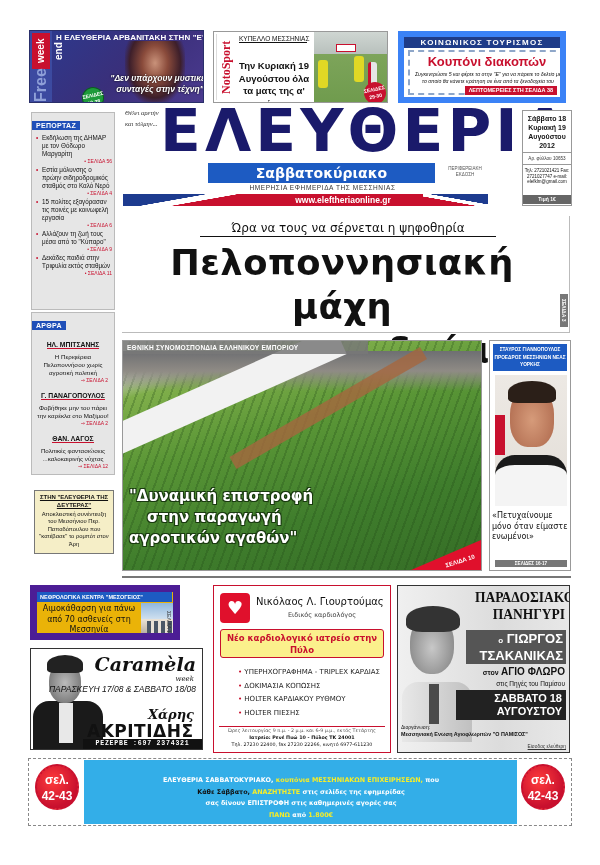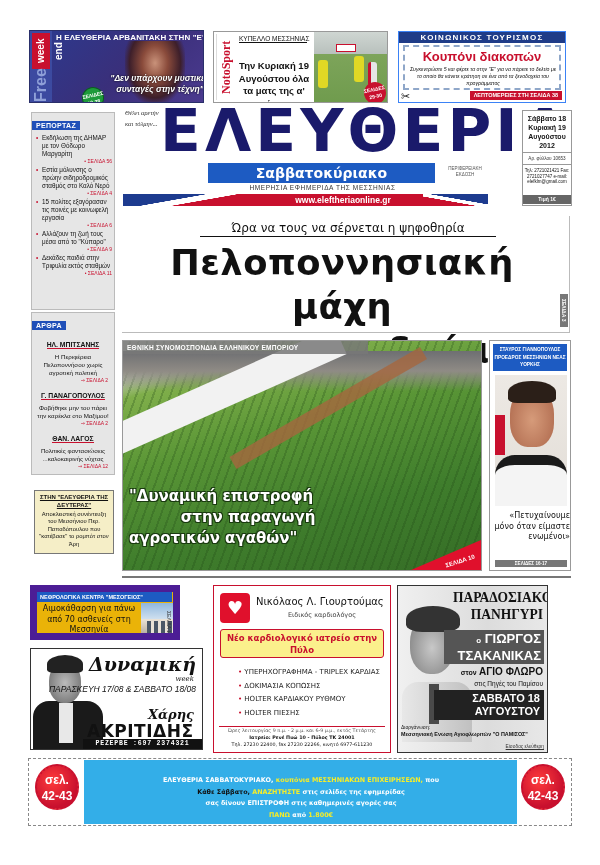--- a/index.html
+++ b/index.html
@@ -21,21 +21,21 @@
   #teaser-sport .brand { position:absolute; left:2px; top:2px; width:18px; height:66px; color:#c8102e; font: bold 12px "Liberation Serif", serif; writing-mode: vertical-rl; transform: rotate(180deg); text-align:center; line-height:18px; border-right: 1px solid #ddd;}
   #teaser-sport .kicker { position:absolute; left: 25px; top: 3px; width:68px; font: 6.5px "Liberation Sans", sans-serif; color:#111; border-bottom: 1px solid #111; white-space: nowrap; }
   #teaser-sport .text { position:absolute; left: 22px; top: 28px; width: 76px; font: bold 9.5px "Liberation Sans", sans-serif; text-align:center; line-height: 12.5px; color:#111; }
   #teaser-sport .photo { position:absolute; left: 100px; top: 0; width: 74px; height: 72px; background: linear-gradient(180deg,#cfd6d2 0%,#b9c1bd 30%,#7da45a 31%,#6f9b4d 100%); }
   #teaser-sport .photo .pl1 { position:absolute; left: 4px; top: 28px; width: 10px; height: 28px; background:#e0d825; border-radius: 3px; }
   #teaser-sport .photo .pl2 { position:absolute; left: 40px; top: 24px; width: 10px; height: 26px; background:#e0d825; border-radius: 3px; }
   #teaser-sport .photo .pl3 { position:absolute; left: 54px; top: 30px; width: 9px; height: 24px; background:#e6e6e6; border-radius: 3px; border-left: 3px solid #c8102e;}
   #teaser-sport .photo .sign { position:absolute; left: 22px; top: 12px; width: 20px; height: 8px; background:#fff; border: 1px solid #c8102e; }
   #teaser-sport .pages { position:absolute; left: 150px; top: 50px; width: 22px; height: 22px; border-radius:50%; background:#c8102e; color:#fff; font: bold 5px "Liberation Sans", sans-serif; text-align:center; line-height:7px; padding-top:4px; transform: rotate(-12deg); }
 
-  #teaser-tourism { left: 398px; top: 31px; width: 168px; height: 72px; background:#fff; border: 1px solid #3b82f6; overflow:hidden; }
+  #teaser-tourism { left: 398px; top: 31px; width: 168px; height: 72px; background:#fff; border: 6px solid #3b82f6; overflow:hidden; }
   #teaser-tourism .bar { position:absolute; left:0; top:0; width:100%; height:11px; background:#1f3c88; color:#fff; font: bold 8px "Liberation Sans", sans-serif; text-align:center; line-height:11px; letter-spacing: 1.2px; }
   #teaser-tourism .coupon { position:absolute; left: 4px; top: 13px; width: 158px; height: 45px; border: 2px dashed #8fa7c9; }
   #teaser-tourism .title { position:absolute; left:0; top: 2px; width:100%; text-align:center; color:#c8102e; font: bold 13px "Liberation Sans", sans-serif; }
   #teaser-tourism .desc { position:absolute; left:2px; top: 19px; width: 152px; text-align:center; font: italic 5.2px "Liberation Sans", sans-serif; color:#111; line-height: 7px; }
   #teaser-tourism .scissors { position:absolute; left: 2px; top: 58px; font-size: 11px; color:#222; }
   #teaser-tourism .more { position:absolute; right: 3px; bottom: 2px; height: 9px; padding: 0 4px; background:#c8102e; color:#fff; font: bold 5.5px "Liberation Sans", sans-serif; line-height: 9px; }
 
   
   #sidebar-reports { left: 31px; top: 112px; width: 84px; height: 198px; background:#e6e6e6; border: 1px solid #bbb; }
   .sec-label { display:inline-block; background:#1f4fb8; color:#fff; font: bold 7px "Liberation Sans", sans-serif; padding: 1px 4px; letter-spacing: 0.3px; }
@@ -83,32 +83,32 @@
     background:
       repeating-linear-gradient(110deg, rgba(255,255,255,0) 0 6px, rgba(30,70,20,0.25) 6px 8px),
       linear-gradient(165deg, #d8dbd2 0%, #b9c4a8 12%, #7fae4a 18%, #5a9636 40%, #3f7d2c 70%, #356d26 100%);
   }
   #photo-story .greenhouse { position:absolute; left:0; top: 10px; width: 100%; height: 40px; background: linear-gradient(180deg,#6e6f72 0,#8f8b85 50%,transparent 100%); }
   #photo-story .row1 { position:absolute; left: -20px; top: 90px; width: 260px; height: 30px; background:#f2f2f2; transform: rotate(-24deg); transform-origin: left; }
   #photo-story .row2 { position:absolute; left: 110px; top: 115px; width: 220px; height: 14px; background:#a5673f; transform: rotate(-30deg); transform-origin: left; opacity:.8; }
   #photo-story .topbar { position:absolute; left:0; top:0; width: 245px; height: 13px; background: rgba(120,120,120,0.85); color:#fff; font: bold 6.6px "Liberation Sans", sans-serif; line-height: 13px; padding-left: 4px; letter-spacing: 0.2px; }
   #photo-story .quote { position:absolute; left: 6px; top: 145px; width: 220px; color:#fff; font: bold 15px "DejaVu Sans", sans-serif; line-height: 21px; text-shadow: 1px 1px 0 #1a3a10, -1px -1px 0 #1a3a10, 1px -1px 0 #1a3a10, -1px 1px 0 #1a3a10; }
   #photo-story .quote span { display:block; }
-  #photo-story .quote .l2 { padding-left: 18px; text-align: center; }
+  #photo-story .quote .l2 { padding-left: 18px; }
   #photo-story .page-corner { position:absolute; right: 0; bottom: 0; width: 0; height: 0; border-left: 70px solid transparent; border-bottom: 30px solid #e0102c; }
   #photo-story .page-label { position:absolute; right: 6px; bottom: 6px; color:#fff; font: bold 6px "Liberation Sans", sans-serif; transform: rotate(-18deg); }
 
   #interview { left: 489px; top: 340px; width: 82px; height: 231px; border: 1px solid #999; background:#fff; }
   #interview .cap { position:absolute; left: 3px; top: 3px; width: 74px; height: 27px; background:#1d5bc2; color:#fff; font: bold 4.8px "Liberation Sans", sans-serif; text-align:center; line-height: 7.5px; padding-top: 2px; }
   #interview .photo { position:absolute; left: 5px; top: 34px; width: 72px; height: 131px; background: linear-gradient(180deg,#ede9e4 0%,#e2ddd7 100%); overflow:hidden; }
   #interview .photo .head { position:absolute; left: 15px; top: 12px; width: 44px; height: 60px; border-radius: 45% 45% 40% 40%; background: radial-gradient(ellipse at 50% 55%, #d69b7a 0%, #b77457 70%); }
   #interview .photo .hair { position:absolute; left: 13px; top: 6px; width: 48px; height: 22px; border-radius: 50% 50% 20% 20%; background:#2b1f18; }
   #interview .photo .shirt { position:absolute; left: 0; top: 80px; width: 72px; height: 60px; background: #f4f4f4; border-top: 10px solid #1a1a1a; border-radius: 20px 20px 0 0; }
   #interview .photo .red { position:absolute; left: 0; top: 40px; width: 10px; height: 40px; background:#c8102e; }
-  #interview .quote { position:absolute; left: 2px; top: 170px; width: 78px; text-align:right; font: 8px "DejaVu Sans", sans-serif; line-height: 10.5px; color:#111; }
+  #interview .quote { position:absolute; left: 2px; top: 170px; width: 78px; text-align:left; font: 8px "DejaVu Sans", sans-serif; line-height: 10.5px; color:#111; }
   #interview .pg { position:absolute; left: 5px; bottom: 3px; width: 72px; height: 7px; background:#777; color:#fff; font: bold 4.6px "Liberation Sans", sans-serif; text-align:center; line-height: 7px; }
 
   .hrule { position:absolute; left: 122px; width: 449px; height: 2px; background:#777; }
 
   
   #ad-dialysis { left: 30px; top: 585px; width: 150px; height: 55px; border: 7px solid #4c1d95; background:#eab308; overflow:hidden; }
   #ad-dialysis .bar { position:absolute; left:0; top:0; width: 135px; height: 10px; background:#1d5bc2; color:#fff; font: bold 5.5px "Liberation Sans", sans-serif; line-height: 10px; padding-left: 3px; }
   #ad-dialysis .text { position:absolute; left: 2px; top: 12px; width: 100px; text-align:center; font: 8px "DejaVu Sans", sans-serif; line-height: 10.5px; }
   #ad-dialysis .bldg { position:absolute; left: 104px; top: 11px; width: 58px; height: 40px; background: linear-gradient(180deg,#8fb7de 0%,#cfe0ef 40%,#e9e2d6 41%,#9a8f80 100%); }
   #ad-dialysis .bldg::after { content:""; position:absolute; left: 6px; top: 18px; width: 44px; height: 14px; background: repeating-linear-gradient(90deg,#4a5766 0 4px,#e9e2d6 4px 7px); }
@@ -118,21 +118,21 @@
   #ad-cardiology .logo { position:absolute; left: 6px; top: 7px; width: 30px; height: 30px; background:#e0102c; border-radius: 4px; color:#fff; font-size: 18px; text-align:center; line-height: 30px; }
   #ad-cardiology .name { position:absolute; left: 42px; top: 10px; font: 10px "DejaVu Sans", sans-serif; color:#111; white-space:nowrap; }
   #ad-cardiology .spec { position:absolute; left: 42px; top: 25px; width: 132px; text-align:center; font: 6.5px "DejaVu Sans", sans-serif; color:#444; }
   #ad-cardiology .promo { position:absolute; left: 6px; top: 43px; width: 164px; height: 29px; background:#fbf08c; border: 1px solid #c8102e; border-radius: 3px; text-align:center; color:#c8102e; font: bold 8.5px "DejaVu Sans", sans-serif; line-height: 12px; padding-top: 2px; }
   #ad-cardiology ul { position:absolute; left: 8px; top: 80px; list-style:none; }
   #ad-cardiology li { font: 7px "DejaVu Sans", sans-serif; color:#222; line-height: 13.5px; margin-left: 16px; }
   #ad-cardiology li::before { content:"• "; color:#c8102e; }
   #ad-cardiology .hours { position:absolute; left: 5px; top: 140px; width: 166px; border-top: 1px solid #c8102e; font: 4.8px "DejaVu Sans", sans-serif; text-align:center; color:#555; padding-top: 1px; }
   #ad-cardiology .addr { position:absolute; left: 3px; top: 149px; width: 170px; font: 4.8px "DejaVu Sans", sans-serif; text-align:center; color:#111; line-height: 6.5px; }
 
-  #ad-festival { left: 397px; top: 585px; width: 151px; height: 168px; border: 1px solid #333; background: linear-gradient(90deg,#f0f0f0 0%,#dcdcdc 60%,#e8e8e8 100%); overflow:hidden; }
+  #ad-festival { left: 397px; top: 585px; width: 173px; height: 168px; border: 1px solid #333; background: linear-gradient(90deg,#f0f0f0 0%,#dcdcdc 60%,#e8e8e8 100%); overflow:hidden; }
   #ad-festival .man { position:absolute; left: 4px; top: 20px; width: 64px; height: 130px; }
   #ad-festival .man .face { position:absolute; left: 8px; top: 10px; width: 44px; height: 58px; border-radius: 45%; background: radial-gradient(ellipse at 50% 55%, #c8c8c8 0%, #888 80%); }
   #ad-festival .man .hair { position:absolute; left: 4px; top: 0; width: 54px; height: 26px; border-radius: 50% 50% 30% 30%; background:#333; }
   #ad-festival .man .body { position:absolute; left: 0; top: 76px; width: 70px; height: 60px; background: linear-gradient(90deg,#e8e8e8 0%,#c0c0c0 100%); border-radius: 16px 16px 0 0; }
   #ad-festival .man .tie { position:absolute; left: 27px; top: 78px; width: 10px; height: 40px; background:#4a4a4a; }
   #ad-festival .t1 { position:absolute; right: 4px; top: 3px; text-align:right; font: bold 15px "Liberation Serif", serif; line-height: 17px; color:#111; transform: scaleX(0.9); transform-origin: right; }
   #ad-festival .t2 { position:absolute; right: 3px; top: 44px; width: 100px; background:#555; color:#fff; text-align:right; font: bold 13px "Liberation Sans", sans-serif; line-height: 15px; padding: 1px 3px; }
   #ad-festival .t2 .o { font-size: 8px; }
   #ad-festival .t3 { position:absolute; right: 4px; top: 80px; text-align:right; font: bold 10px "Liberation Sans", sans-serif; color:#111; }
   #ad-festival .t3 .s { font-size: 7px; }
@@ -299,21 +299,21 @@
   <div class="pg">ΣΕΛΙΔΑ 14</div>
 </div>
 
 <div id="ad-caramela" class="abs">
   <div class="man">
     <div class="body"></div>
       <div class="shirt"></div>
       <div class="face"></div>
       <div class="hair"></div>
   </div>
-  <div class="brand">Δυναμική</div>
+  <div class="brand">Caramèla</div>
   <div class="live">week</div>
   <div class="dates">ΠΑΡΑΣΚΕΥΗ 17/08 &amp; ΣΑΒΒΑΤΟ 18/08</div>
   <div class="first">Χάρης</div>
   <div class="last">ΑΚΡΙΤΙΔΗΣ</div>
   <div class="phone">ΡΕΖΕΡΒΕ :697 2374321</div>
 </div>
 
 <div id="ad-cardiology" class="abs">
   <div class="logo">♥</div>
   <div class="name">Νικόλαος Λ. Γιουρτούμας</div>

